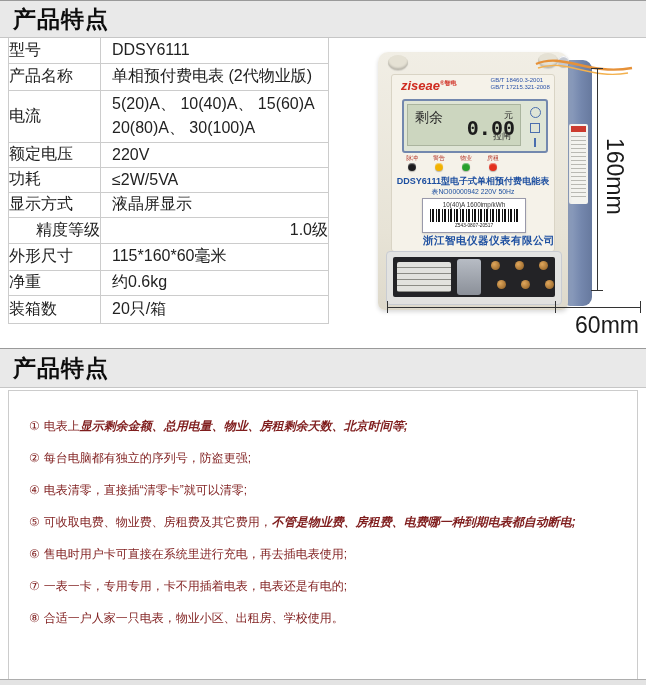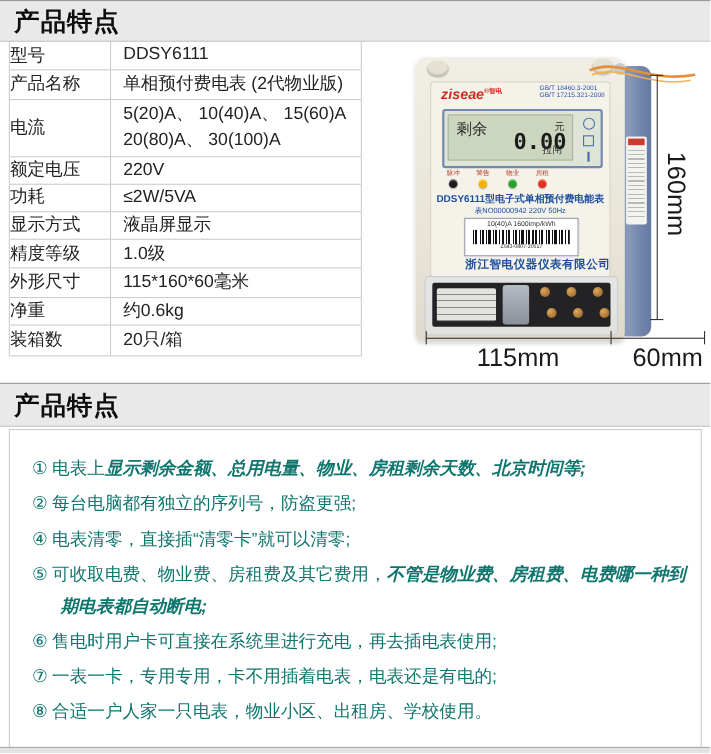--- a/index.html
+++ b/index.html
@@ -14,21 +14,21 @@
   .bar1{top:0;}
   .bar2{top:348px;height:40px;}
 
   
   .spec-table{position:absolute;left:8px;top:38px;width:321px;border-collapse:collapse;
         font-size:16px;color:#222;border-left:1px solid #ccc;border-right:1px solid #ccc;}
   .spec-table td{border-bottom:1px solid #ccc;padding:0;vertical-align:middle;}
   .spec-table td.lbl{width:92px;border-right:1px solid #ccc;box-sizing:border-box;}
   .spec-table td.val{padding-left:11px;white-space:nowrap;}
   tr.h25{height:25px;} tr.h27{height:27px;} tr.h52{height:52px;}
-  tr.h26{height:26px;} tr.h28{height:28px;}
+  tr.h26{height:26px;text-align:right;} tr.h28{height:28px;}
   .val-line{line-height:24px;}
 
   
   .photo{position:absolute;left:332px;top:38px;width:314px;height:310px;background:#fff;}
 
   .m-side{position:absolute;left:233px;top:22px;width:27px;height:246px;
         background:linear-gradient(90deg,#97a7c4,#7487ad 60%,#67799e);
         border-radius:5px 9px 9px 5px;}
   .m-side-label{position:absolute;left:237px;top:86px;width:19px;height:80px;
         background:#f3f3ef;border-radius:2px;overflow:hidden;}
@@ -98,21 +98,21 @@
   .dim-line-v{position:absolute;width:1px;background:#333;}
   .tick-v{position:absolute;width:1px;height:12px;top:-6px;background:#333;}
   .tick-h{position:absolute;height:1px;width:12px;left:-6px;background:#333;}
   .dim-text{position:absolute;font-size:23px;color:#1a1a1a;text-align:center;}
   .dim-text-v{position:absolute;left:269px;top:100px;writing-mode:vertical-rl;
         font-size:23px;color:#1a1a1a;}
 
   
   .features-box{position:absolute;left:8px;right:8px;top:390px;bottom:5px;background:#fff;
         border:1px solid #ccc;box-sizing:border-box;padding:21px 10px 0 20px;}
-  .feat{margin:0 0 3px 0;line-height:29px;font-size:16px;color:#0f766e;
+  .feat{margin:0 0 3px 0;line-height:29px;font-size:12px;color:#7f1d1d;
         padding-left:26px;text-indent:-26px;}
   .feat .num{margin-right:4px;}
   .feat .em{font-weight:bold;font-style:italic;}
 
   .bottom-strip{position:absolute;left:0;right:0;bottom:0;height:5px;background:#e3e3e3;
         border-top:1px solid #adadad;}
 </style>
 </head>
 <body>
 
@@ -256,21 +256,20 @@
       <path d="M10,26 C 38,16 62,38 100,31" fill="none" stroke="#f3b14e" stroke-width="1.4"></path>
     </svg>
 
     <div class="dim-line-h" style="left:55px;top:269px;width:168px;">
       <div class="tick-v" style="left:0;"></div>
       <div class="tick-v" style="left:168px;"></div>
     </div>
     <div class="dim-line-h" style="left:223px;top:269px;width:85px;">
       <div class="tick-v" style="left:85px;"></div>
     </div>
-    <div class="dim-text" style="left:55px;top:274px;width:168px;">115mm</div>
     <div class="dim-text" style="left:236px;top:274px;width:78px;">60mm</div>
 
     <div class="dim-line-v" style="left:265px;top:30px;height:222px;">
       <div class="tick-h" style="top:0;"></div>
       <div class="tick-h" style="top:222px;"></div>
     </div>
     <div class="dim-text-v">160mm</div>
   </div>
 
   <div class="section-bar bar2">

